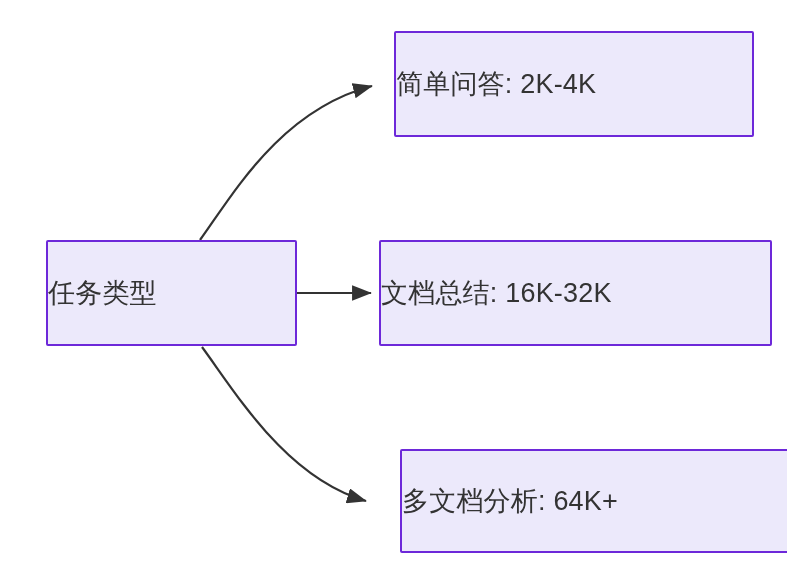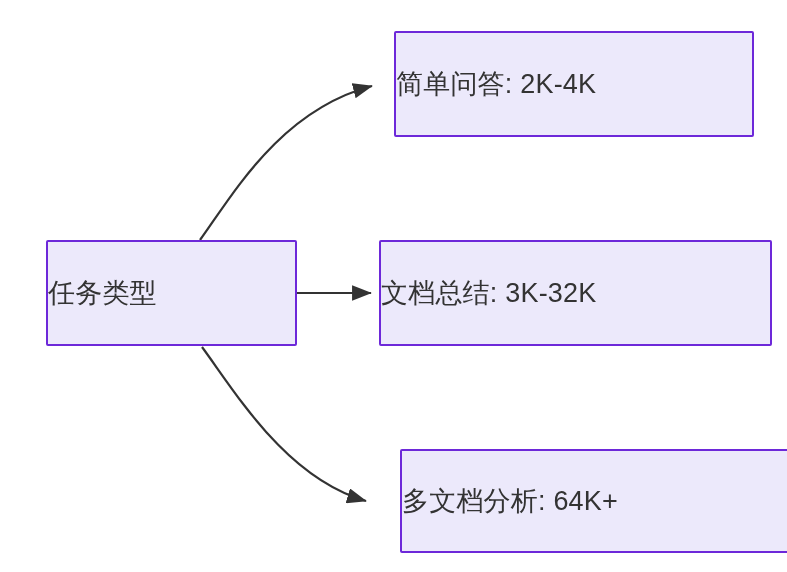--- a/index.html
+++ b/index.html
@@ -89,20 +89,20 @@
 
   <div class="node" id="node-task-type">
     <span class="node-label">任务类型</span>
   </div>
 
   <div class="node" id="node-simple-qa">
     <span class="node-label">简单问答: 2K-4K</span>
   </div>
 
   <div class="node" id="node-doc-summary">
-    <span class="node-label">文档总结: 3K-32K</span>
+    <span class="node-label">文档总结: 16K-32K</span>
   </div>
 
   <div class="node" id="node-multi-doc">
     <span class="node-label">多文档分析: 64K+</span>
   </div>
 
 </div>
 
 </body></html>

